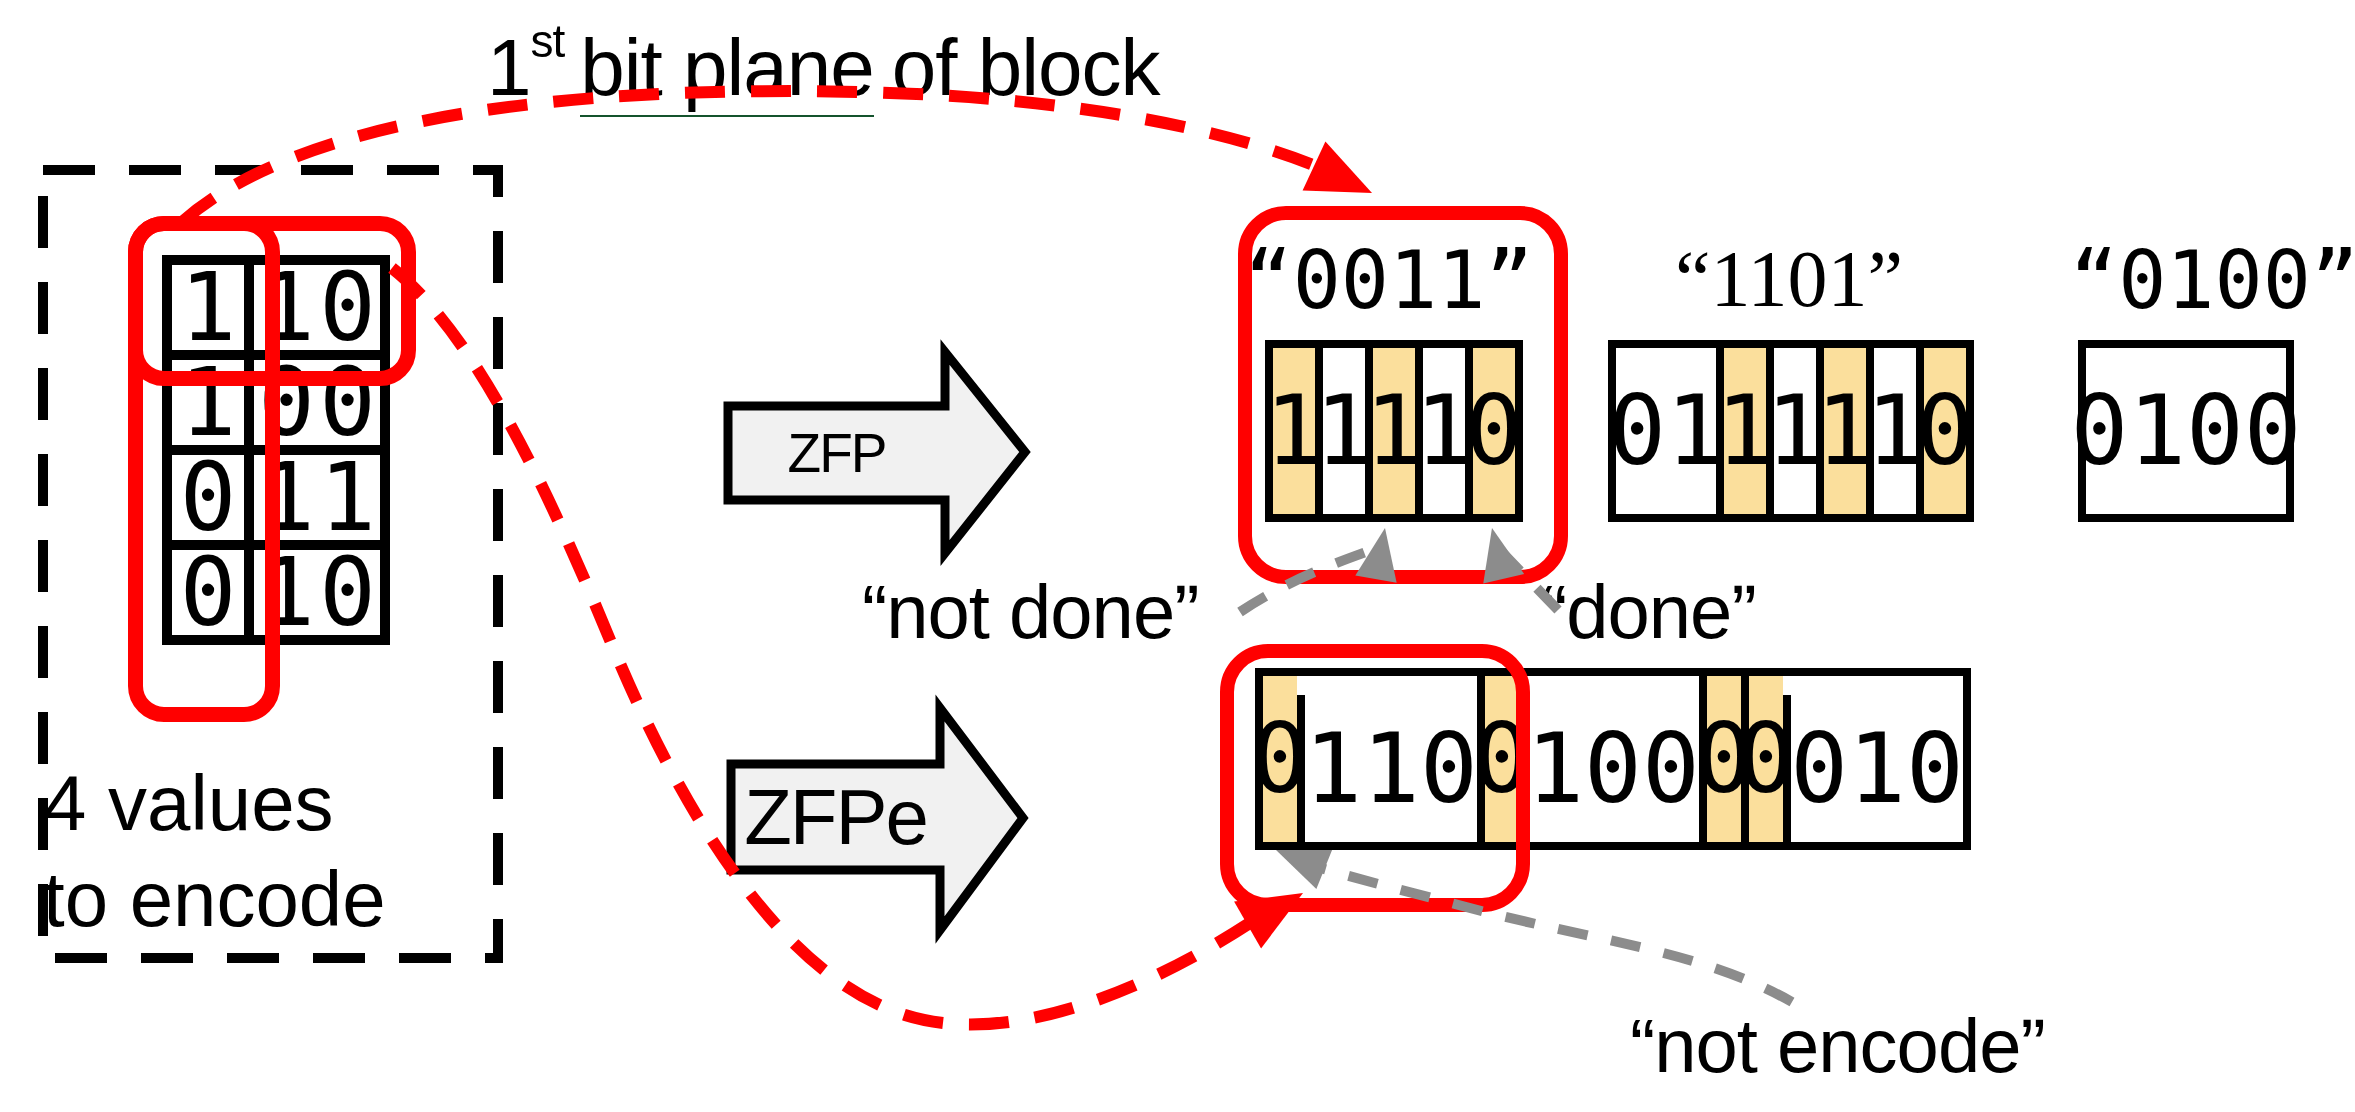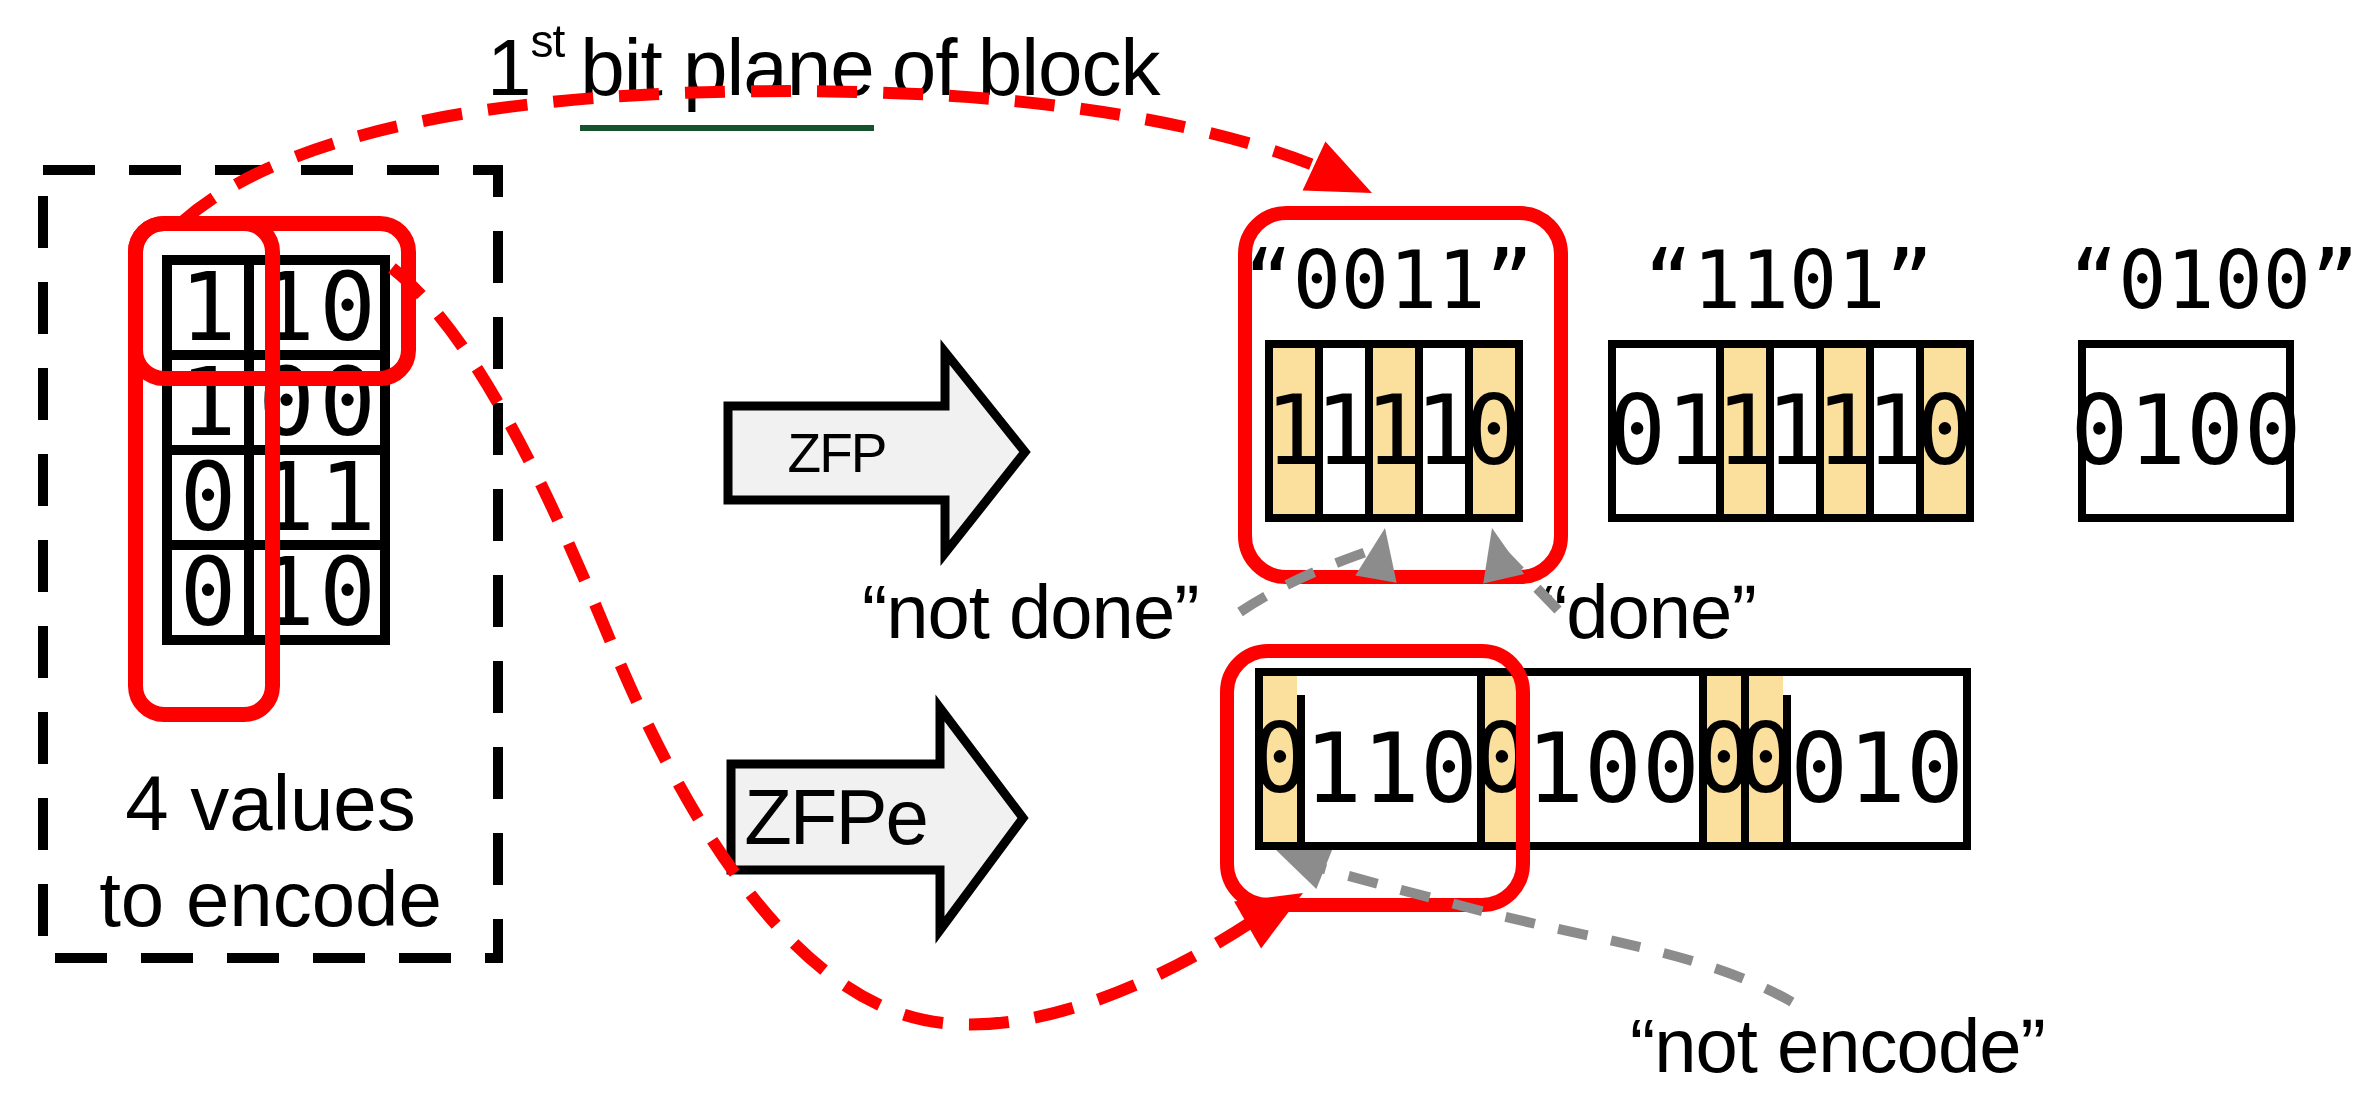--- a/index.html
+++ b/index.html
@@ -3,24 +3,24 @@
 <meta charset="utf-8">
 <style>
   html,body{margin:0;padding:0;background:#ffffff;}
   #canvas{position:relative;width:2355px;height:1112px;background:#fff;overflow:hidden;
           font-family:"Liberation Sans",sans-serif;color:#000;}
   .abs{position:absolute;}
 
   
   .bigtitle{font-size:80px;white-space:nowrap;letter-spacing:-1px;}
   .bigtitle sup{font-size:46px;vertical-align:38px;margin-right:16px;}
-  .bigtitle .u{border-bottom:6px solid #14532d;padding-bottom:13px;}
+  .bigtitle .u{border-bottom:2px solid #14532d;padding-bottom:3px;}
   .bigtitle .rest{margin-left:18px;}
   .annot{font-size:76px;white-space:nowrap;letter-spacing:-1px;}
-  .caption{width:455px;text-align:center;font-size:78px;white-space:nowrap;}
+  .caption{width:455px;text-align:left;font-size:78px;white-space:nowrap;}
 
   
   #matrix{left:162px;top:255px;z-index:1;}
   .mrow{width:228px;height:105px;border:10px solid #000;box-sizing:border-box;
         display:flex;background:#fff;}
   .mrow + .mrow{margin-top:-10px;}
   .mc1{width:72px;border-right:10px solid #000;display:flex;align-items:center;justify-content:center;
        font-family:"DejaVu Sans Mono",monospace;font-size:94px;}
   .mc2{flex:1;display:flex;align-items:center;justify-content:space-evenly;
        font-family:"DejaVu Sans Mono",monospace;font-size:94px;}
@@ -133,21 +133,21 @@
   <div class="abs redrect" style="left:1238px;top:206px;width:302px;height:350px;border-width:14px;border-radius:48px;"></div>
   <div class="abs grouplabel" style="left:1240px;top:234px;width:298px;">“0011”</div>
   <div class="abs bitbox g1" style="left:1265px;top:340px;">
       <div class="bitcell hl">1</div>
       <div class="bitcell">1</div>
       <div class="bitcell hl">1</div>
       <div class="bitcell">1</div>
       <div class="bitcell hl">0</div>
     </div>
 
-  <div class="abs grouplabel" style="left:1608px;top:234px;width:362px;">“1101”</div>
+  <div class="abs grouplabel" style="left:1608px;top:234px;width:362px;font-family:Liberation Serif, serif;">“1101”</div>
   <div class="abs bitbox g2" style="left:1608px;top:340px;">
       <div class="bitcell wide">01</div>
       <div class="bitcell hl">1</div>
       <div class="bitcell">1</div>
       <div class="bitcell hl">1</div>
       <div class="bitcell">1</div>
       <div class="bitcell hl">0</div>
     </div>
 
   <div class="abs grouplabel" style="left:2070px;top:234px;width:236px;">“0100”</div>

